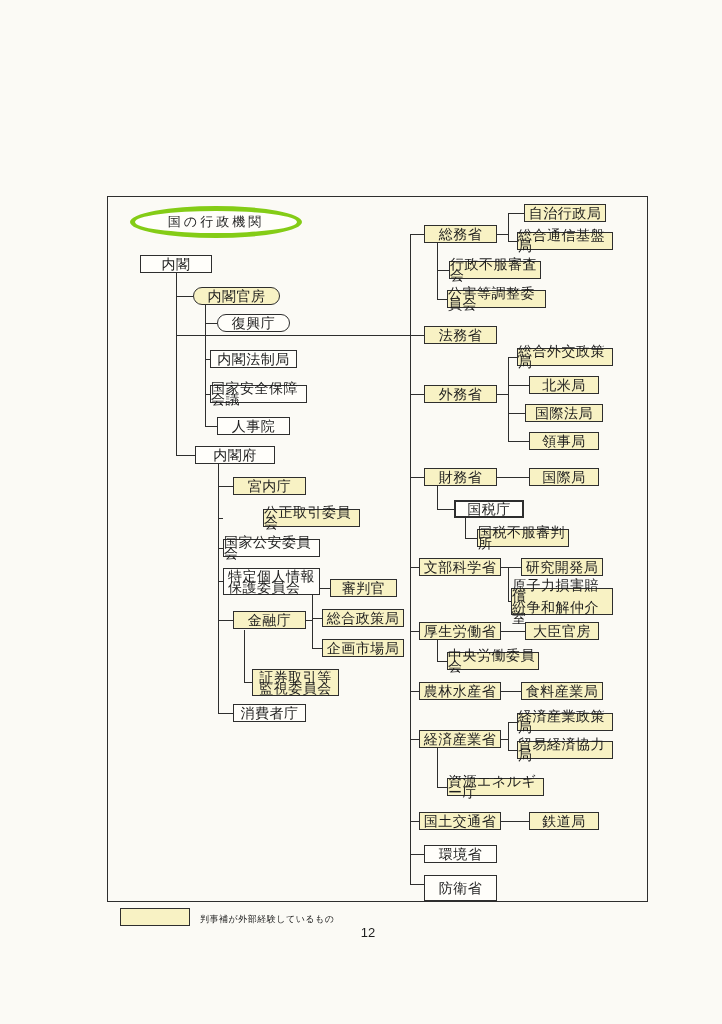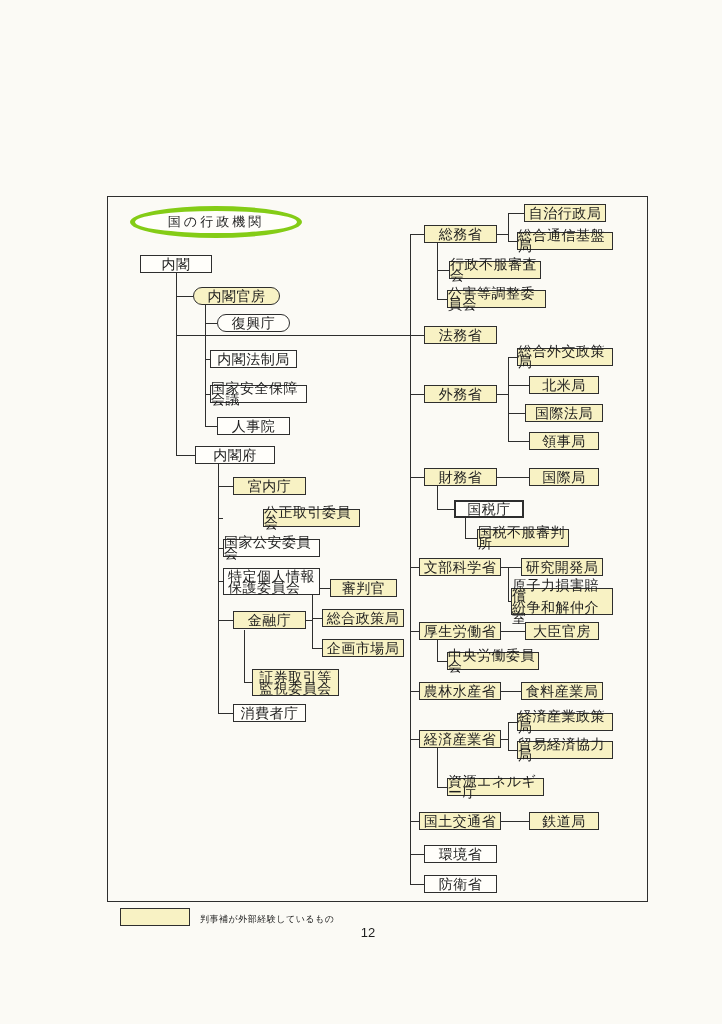--- a/index.html
+++ b/index.html
@@ -84,21 +84,21 @@
     <div class="node hl" style="left: 447px; top: 652px; width: 92px; height: 18px;">中央労働委員会</div>
     <div class="node hl" style="left: 419px; top: 682px; width: 82px; height: 18px;">農林水産省</div>
     <div class="node hl" style="left: 521px; top: 682px; width: 82px; height: 18px;">食料産業局</div>
     <div class="node hl" style="left: 419px; top: 730px; width: 82px; height: 18px;">経済産業省</div>
     <div class="node hl" style="left: 517px; top: 713px; width: 96px; height: 18px;">経済産業政策局</div>
     <div class="node hl" style="left: 517px; top: 741px; width: 96px; height: 18px;">貿易経済協力局</div>
     <div class="node hl" style="left: 447px; top: 778px; width: 97px; height: 18px;">資源エネルギー庁</div>
     <div class="node hl" style="left: 419px; top: 812px; width: 82px; height: 18px;">国土交通省</div>
     <div class="node hl" style="left: 529px; top: 812px; width: 70px; height: 18px;">鉄道局</div>
     <div class="node" style="left: 424px; top: 845px; width: 73px; height: 18px;">環境省</div>
-    <div class="node" style="left: 424px; top: 875px; width: 73px; height: 18px;">防衛省</div>
+    <div class="node" style="left: 424px; top: 875px; width: 73px; height: 26px;">防衛省</div>
     <div class="cline" style="left: 176px; top: 273px; width: 1px; height: 182px;"></div>
     <div class="cline" style="left: 176px; top: 296px; width: 17px; height: 1px;"></div>
     <div class="cline" style="left: 176px; top: 335px; width: 248px; height: 1px;"></div>
     <div class="cline" style="left: 176px; top: 455px; width: 19px; height: 1px;"></div>
     <div class="cline" style="left: 205px; top: 305px; width: 1px; height: 121px;"></div>
     <div class="cline" style="left: 205px; top: 323px; width: 12px; height: 1px;"></div>
     <div class="cline" style="left: 205px; top: 359px; width: 5px; height: 1px;"></div>
     <div class="cline" style="left: 205px; top: 394px; width: 5px; height: 1px;"></div>
     <div class="cline" style="left: 205px; top: 426px; width: 12px; height: 1px;"></div>
     <div class="cline" style="left: 218px; top: 464px; width: 1px; height: 249px;"></div>

